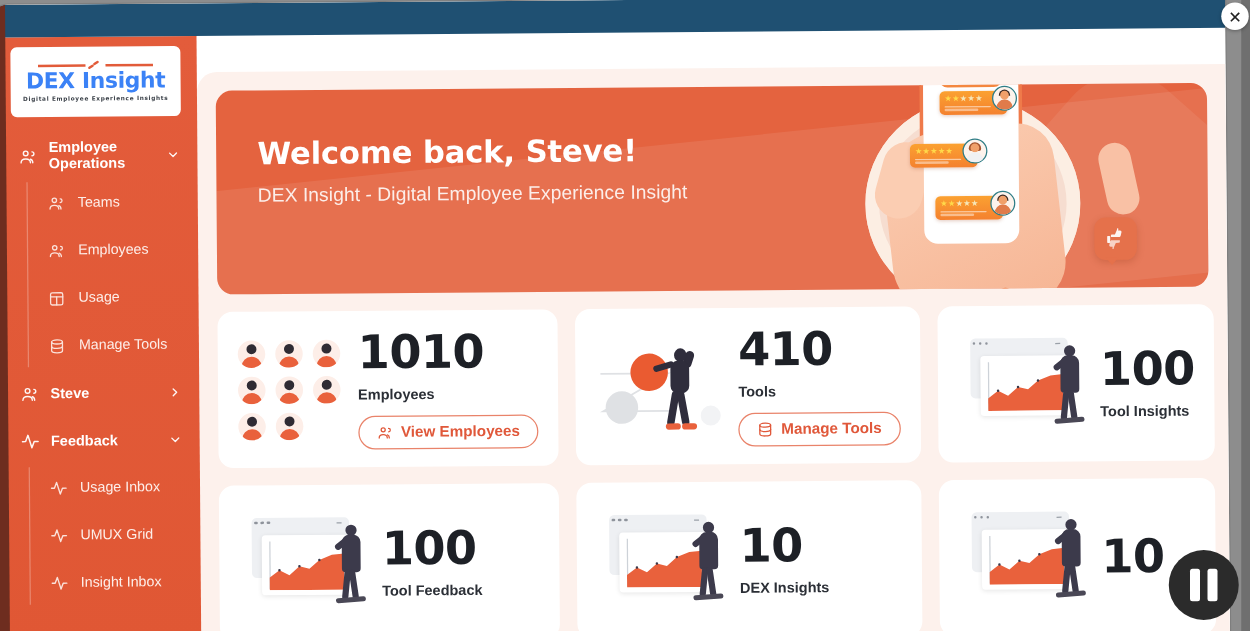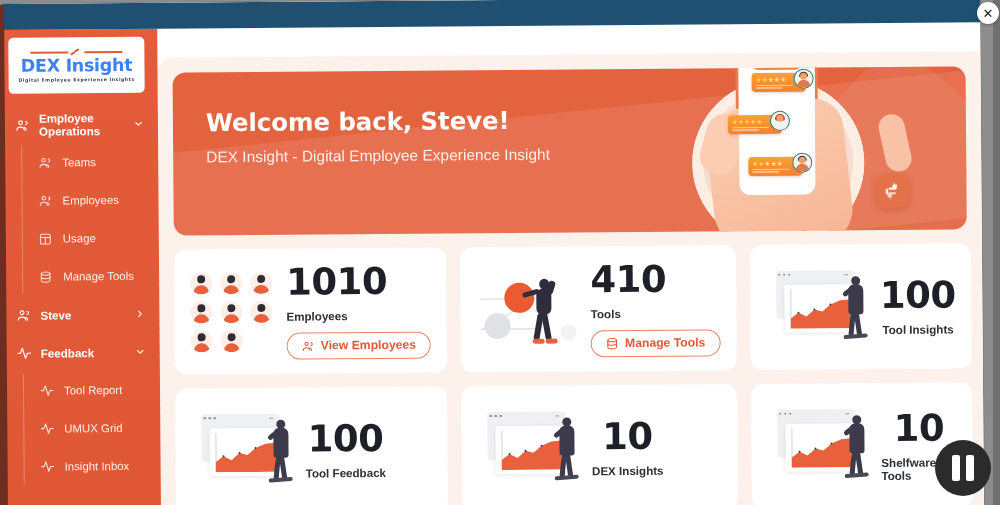--- a/index.html
+++ b/index.html
@@ -399,21 +399,21 @@
     display: inline-flex; align-items: center; gap: 6px;
     height: 27px; padding: 0 14px;
     border: 1.3px solid #e9836a;
     border-radius: 14px;
     background: #fff;
     color: #e0583a;
     font-size: 12.2px; font-weight: bold;
     cursor: pointer;
     white-space: nowrap;
   }
-  .card .info.center-cap { align-items: center; }
+  .card .info.center-cap { }
 
   
   .av-grid {
     display: grid;
     grid-template-columns: repeat(3, 22px);
     grid-auto-rows: 22px;
     gap: 7px 8px;
     width: 86px;
   }
   .av-cell {
@@ -665,21 +665,21 @@
           </span>
         </div>
 
         <div class="nav-sub">
           <div class="nav-item">
             <span class="ico">
               <svg class="icn" width="14" height="14" viewBox="0 0 24 24" fill="none" stroke="#fdeee9" stroke-width="1.9" stroke-linecap="round" stroke-linejoin="round">
                   <polyline points="2 12 6 12 9 4 14 20 17 12 22 12"></polyline>
                 </svg>
             </span>
-            <span class="lbl">Tool Report</span>
+            <span class="lbl">Usage Inbox</span>
           </div>
           <div class="nav-item">
             <span class="ico">
               <svg class="icn" width="14" height="14" viewBox="0 0 24 24" fill="none" stroke="#fdeee9" stroke-width="1.9" stroke-linecap="round" stroke-linejoin="round">
                   <polyline points="2 12 6 12 9 4 14 20 17 12 22 12"></polyline>
                 </svg>
             </span>
             <span class="lbl">UMUX Grid</span>
           </div>
           <div class="nav-item">
@@ -982,21 +982,20 @@
                     <div class="arm"></div>
                     <div class="torso"></div>
                   <div class="leg1"></div>
                     <div class="leg2"></div>
                     <div class="shadow"></div>
                 </div>
               </div>
             </div>
             <div class="info center-cap">
               <div class="num">10</div>
-              <div class="cap">Shelfware Tools</div>
             </div>
           </div>
 
         </section>
       </div>
     </main>
   </div>
 
   <div class="right-rail"></div>
 

